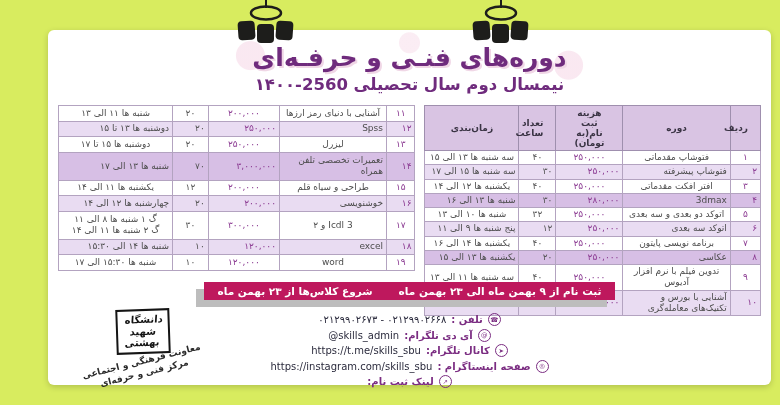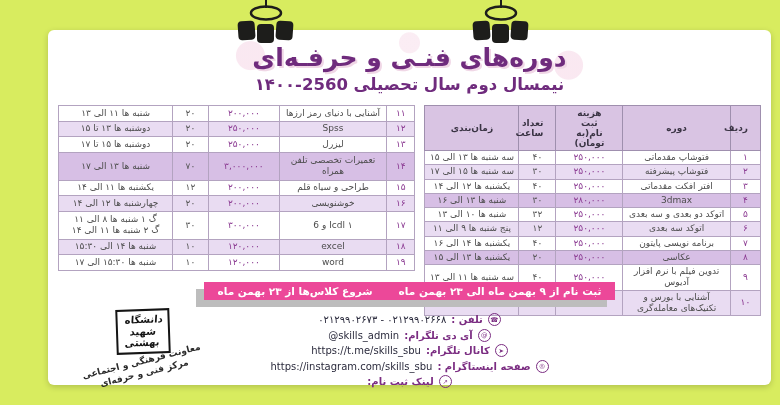--- a/index.html
+++ b/index.html
@@ -45,28 +45,28 @@
   table.t-left{width:358px;}
   .course-table th{
     background:#d9c4e3;color:#3a3444;font-weight:bold;font-size:9px;
     border:1px solid #9f8fae;padding:2px 12px;
   }
   .course-table td{
     border:1px solid #b3a3c0;padding:1px 3px;text-align:center;
     line-height:1.25;white-space:pre-line;
   }
   .course-table{border:1.5px solid #8d7d9c;}
-  tr.shade td{background:#e9dcf2;}
+  tr.shade td{background:#e9dcf2;text-align:right;}
   tr.shade.dark td{background:#d7bfe5;}
   td.no,td.fee{color:#8b3a92;}
   td.hours{color:#555;}
   
   .banner-row{display:flex;justify-content:center;margin-top:11px;}
   .banner{
-    background:#ec4899;color:#ffffff;font-weight:bold;font-size:10.5px;
+    background:#be185d;color:#ffffff;font-weight:bold;font-size:10.5px;
     padding:3px 13px;box-shadow:-8px 7px 0 #bdbdbd;white-space:nowrap;
   }
   .banner .gap{display:inline-block;width:26px;}
   
   .contacts{
     margin-top:13px;display:flex;flex-direction:column;align-items:center;
     gap:2.5px;font-size:10px;
   }
   .contact-line{display:flex;align-items:center;gap:5px;direction:rtl;}
   .contact-icon{
@@ -257,21 +257,21 @@
           </tr>
           <tr class="shade">
             <td class="no">۱۶</td>
             <td class="course">خوشنویسی</td>
             <td class="fee">۲۰۰,۰۰۰</td>
             <td class="hours">۲۰</td>
             <td class="schedule">چهارشنبه ها ۱۲ الی ۱۴</td>
           </tr>
           <tr>
             <td class="no">۱۷</td>
-            <td class="course">Icdl ۱ و 6</td>
+            <td class="course">Icdl 3 و ۲</td>
             <td class="fee">۳۰۰,۰۰۰</td>
             <td class="hours">۳۰</td>
             <td class="schedule">گ ۱ شنبه ها ۸ الی ۱۱
 گ ۲ شنبه ها ۱۱ الی ۱۴</td>
           </tr>
           <tr class="shade">
             <td class="no">۱۸</td>
             <td class="course">excel</td>
             <td class="fee">۱۲۰,۰۰۰</td>
             <td class="hours">۱۰</td>

